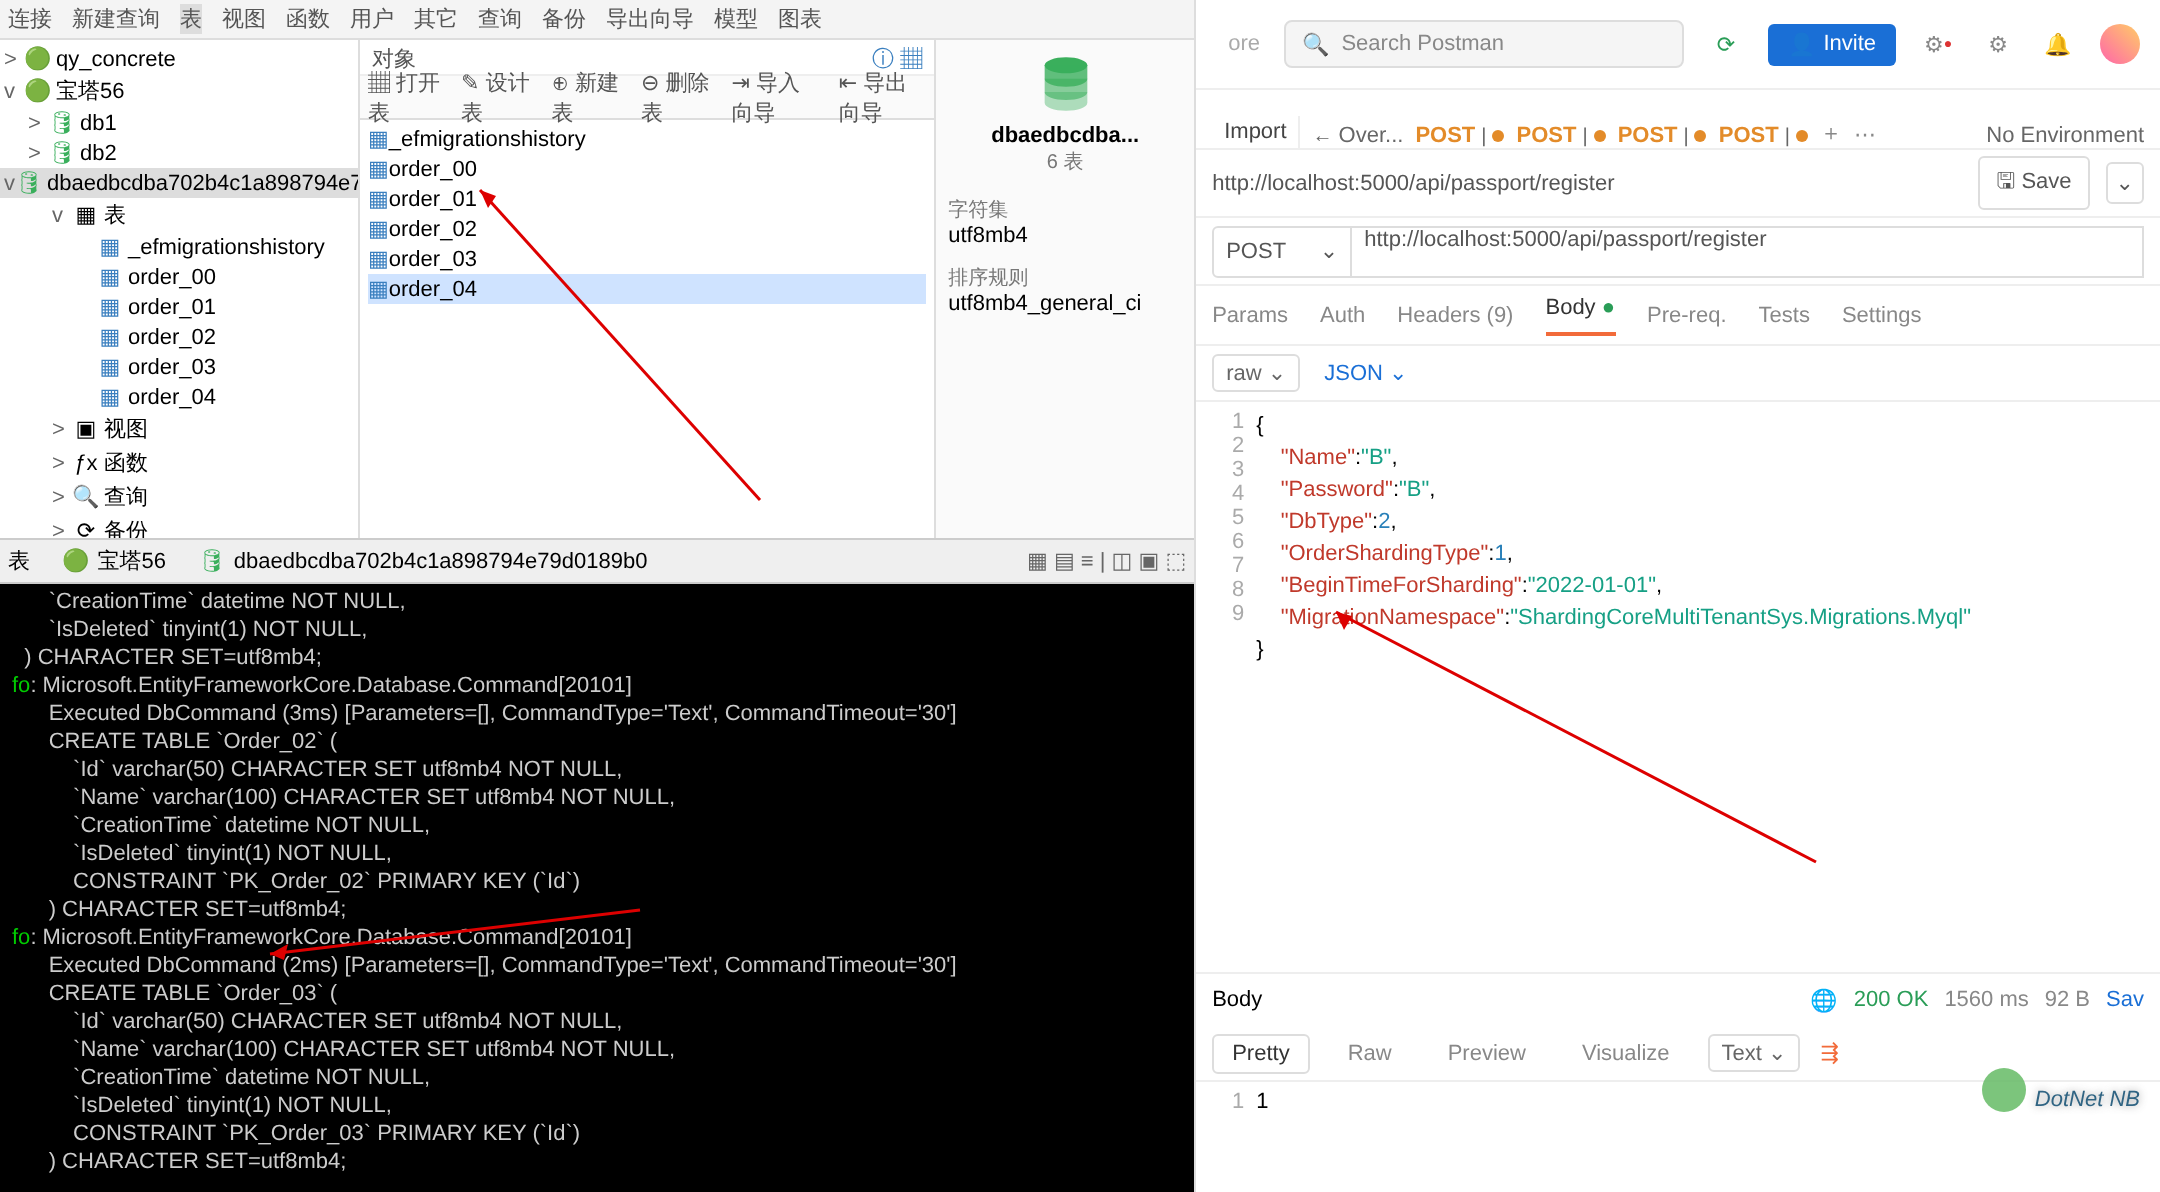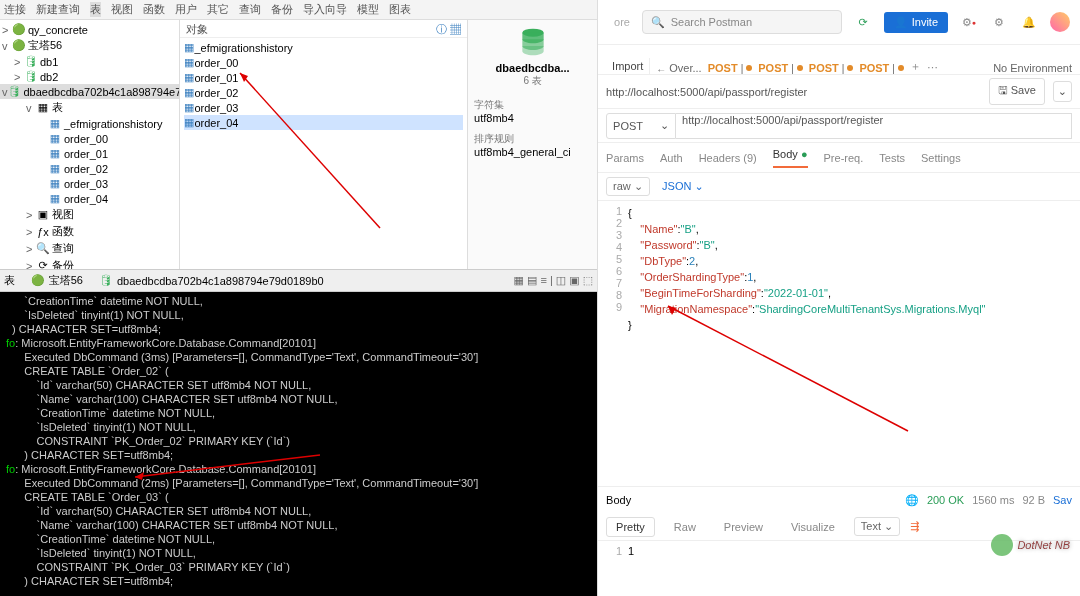--- a/index.html
+++ b/index.html
@@ -59,42 +59,42 @@
 .pm-code .n{color:#2980b9;}
 .arrow3{position:absolute;pointer-events:none;}
 .pm-resp{height:110px;border-top:1px solid #eee;display:flex;flex-direction:column;}
 .pm-resp-hdr{height:26px;display:flex;align-items:center;padding:0 8px;justify-content:space-between;}
 .pm-resp-hdr .meta{display:flex;gap:8px;align-items:center;color:#888;}
 .pm-resp-hdr .ok{color:#2a9d57;}
 .pm-resp-tabs{height:28px;display:flex;align-items:center;padding:0 8px;gap:10px;border-bottom:1px solid #eee;}
 .pm-resp-tabs .t{padding:3px 9px;color:#888;}
 .pm-resp-tabs .t.active{background:#fff;border:1px solid #ddd;border-radius:3px;color:#333;}
 .pm-resp-body{flex:1;display:flex;font-family:Consolas,monospace;padding:4px 0;}
-.watermark{position:absolute;right:10px;bottom:40px;color:#7f1d1d;opacity:.85;font-size:18px;font-style:italic;display:flex;align-items:center;gap:4px;text-shadow:0 0 4px #888;}
+.watermark{position:absolute;right:10px;bottom:40px;color:#0c4a6e;opacity:.85;font-size:18px;font-style:italic;display:flex;align-items:flex-end;gap:4px;text-shadow:0 0 4px #888;}
 .ico-db{color:#3aaf5c;}
 .ico-tbl{color:#3a7fbf;}
 .green{color:#2a9d57;}
 .small{font-size:10px;color:#777;}
 svg{display:block;}
 </style>
 </head>
 <body>
 
 <div class="left-pane">
   <div class="menubar" id="menubar">
       <span>连接</span>
       <span>新建查询</span>
       <span style="background: rgb(221, 221, 221);">表</span>
       <span>视图</span>
       <span>函数</span>
       <span>用户</span>
       <span>其它</span>
       <span>查询</span>
       <span>备份</span>
-      <span>导入向导</span>
+      <span>导出向导</span>
       <span>模型</span>
       <span>图表</span>
     </div>
 
   <div class="db-area">
     <div class="tree" id="tree">
         <div class="tree-row">
           <span class="tree-indent" style="width:0px"></span>
           <span class="tree-toggle">&gt;</span>
           <span class="tree-ic ">🟢</span>
@@ -189,20 +189,28 @@
           <span class="tree-toggle">&gt;</span>
           <span class="tree-ic ">⟳</span>
           <span>备份</span>
         </div>
       </div>
     <div class="mid">
       <div style="height:18px;padding:2px 6px;border-bottom:1px solid #eee;color:#555;display:flex;justify-content:space-between;">
         <span>对象</span>
         <span style="color:#3a7fbf;">ⓘ ▦</span>
       </div>
+      <div class="mid-toolbar" id="midtoolbar">
+          <span>▦ 打开表</span>
+          <span>✎ 设计表</span>
+          <span>⊕ 新建表</span>
+          <span>⊖ 删除表</span>
+          <span>⇥ 导入向导</span>
+          <span>⇤ 导出向导</span>
+        </div>
       <div class="table-list" id="tablelist">
         <div class="tl-row"><span class="ico-tbl">▦</span> _efmigrationshistory</div>
           <div class="tl-row"><span class="ico-tbl">▦</span> order_00</div>
           <div class="tl-row"><span class="ico-tbl">▦</span> order_01</div>
           <div class="tl-row"><span class="ico-tbl">▦</span> order_02</div>
           <div class="tl-row"><span class="ico-tbl">▦</span> order_03</div>
           <div class="tl-row sel"><span class="ico-tbl">▦</span> order_04</div>
       <svg class="arrow1">
             <line x1="10" y1="5" x2="150" y2="160" stroke="#d00" stroke-width="1.5"></line>
             <polygon points="10,5 18,8 14,14" fill="#d00"></polygon>

